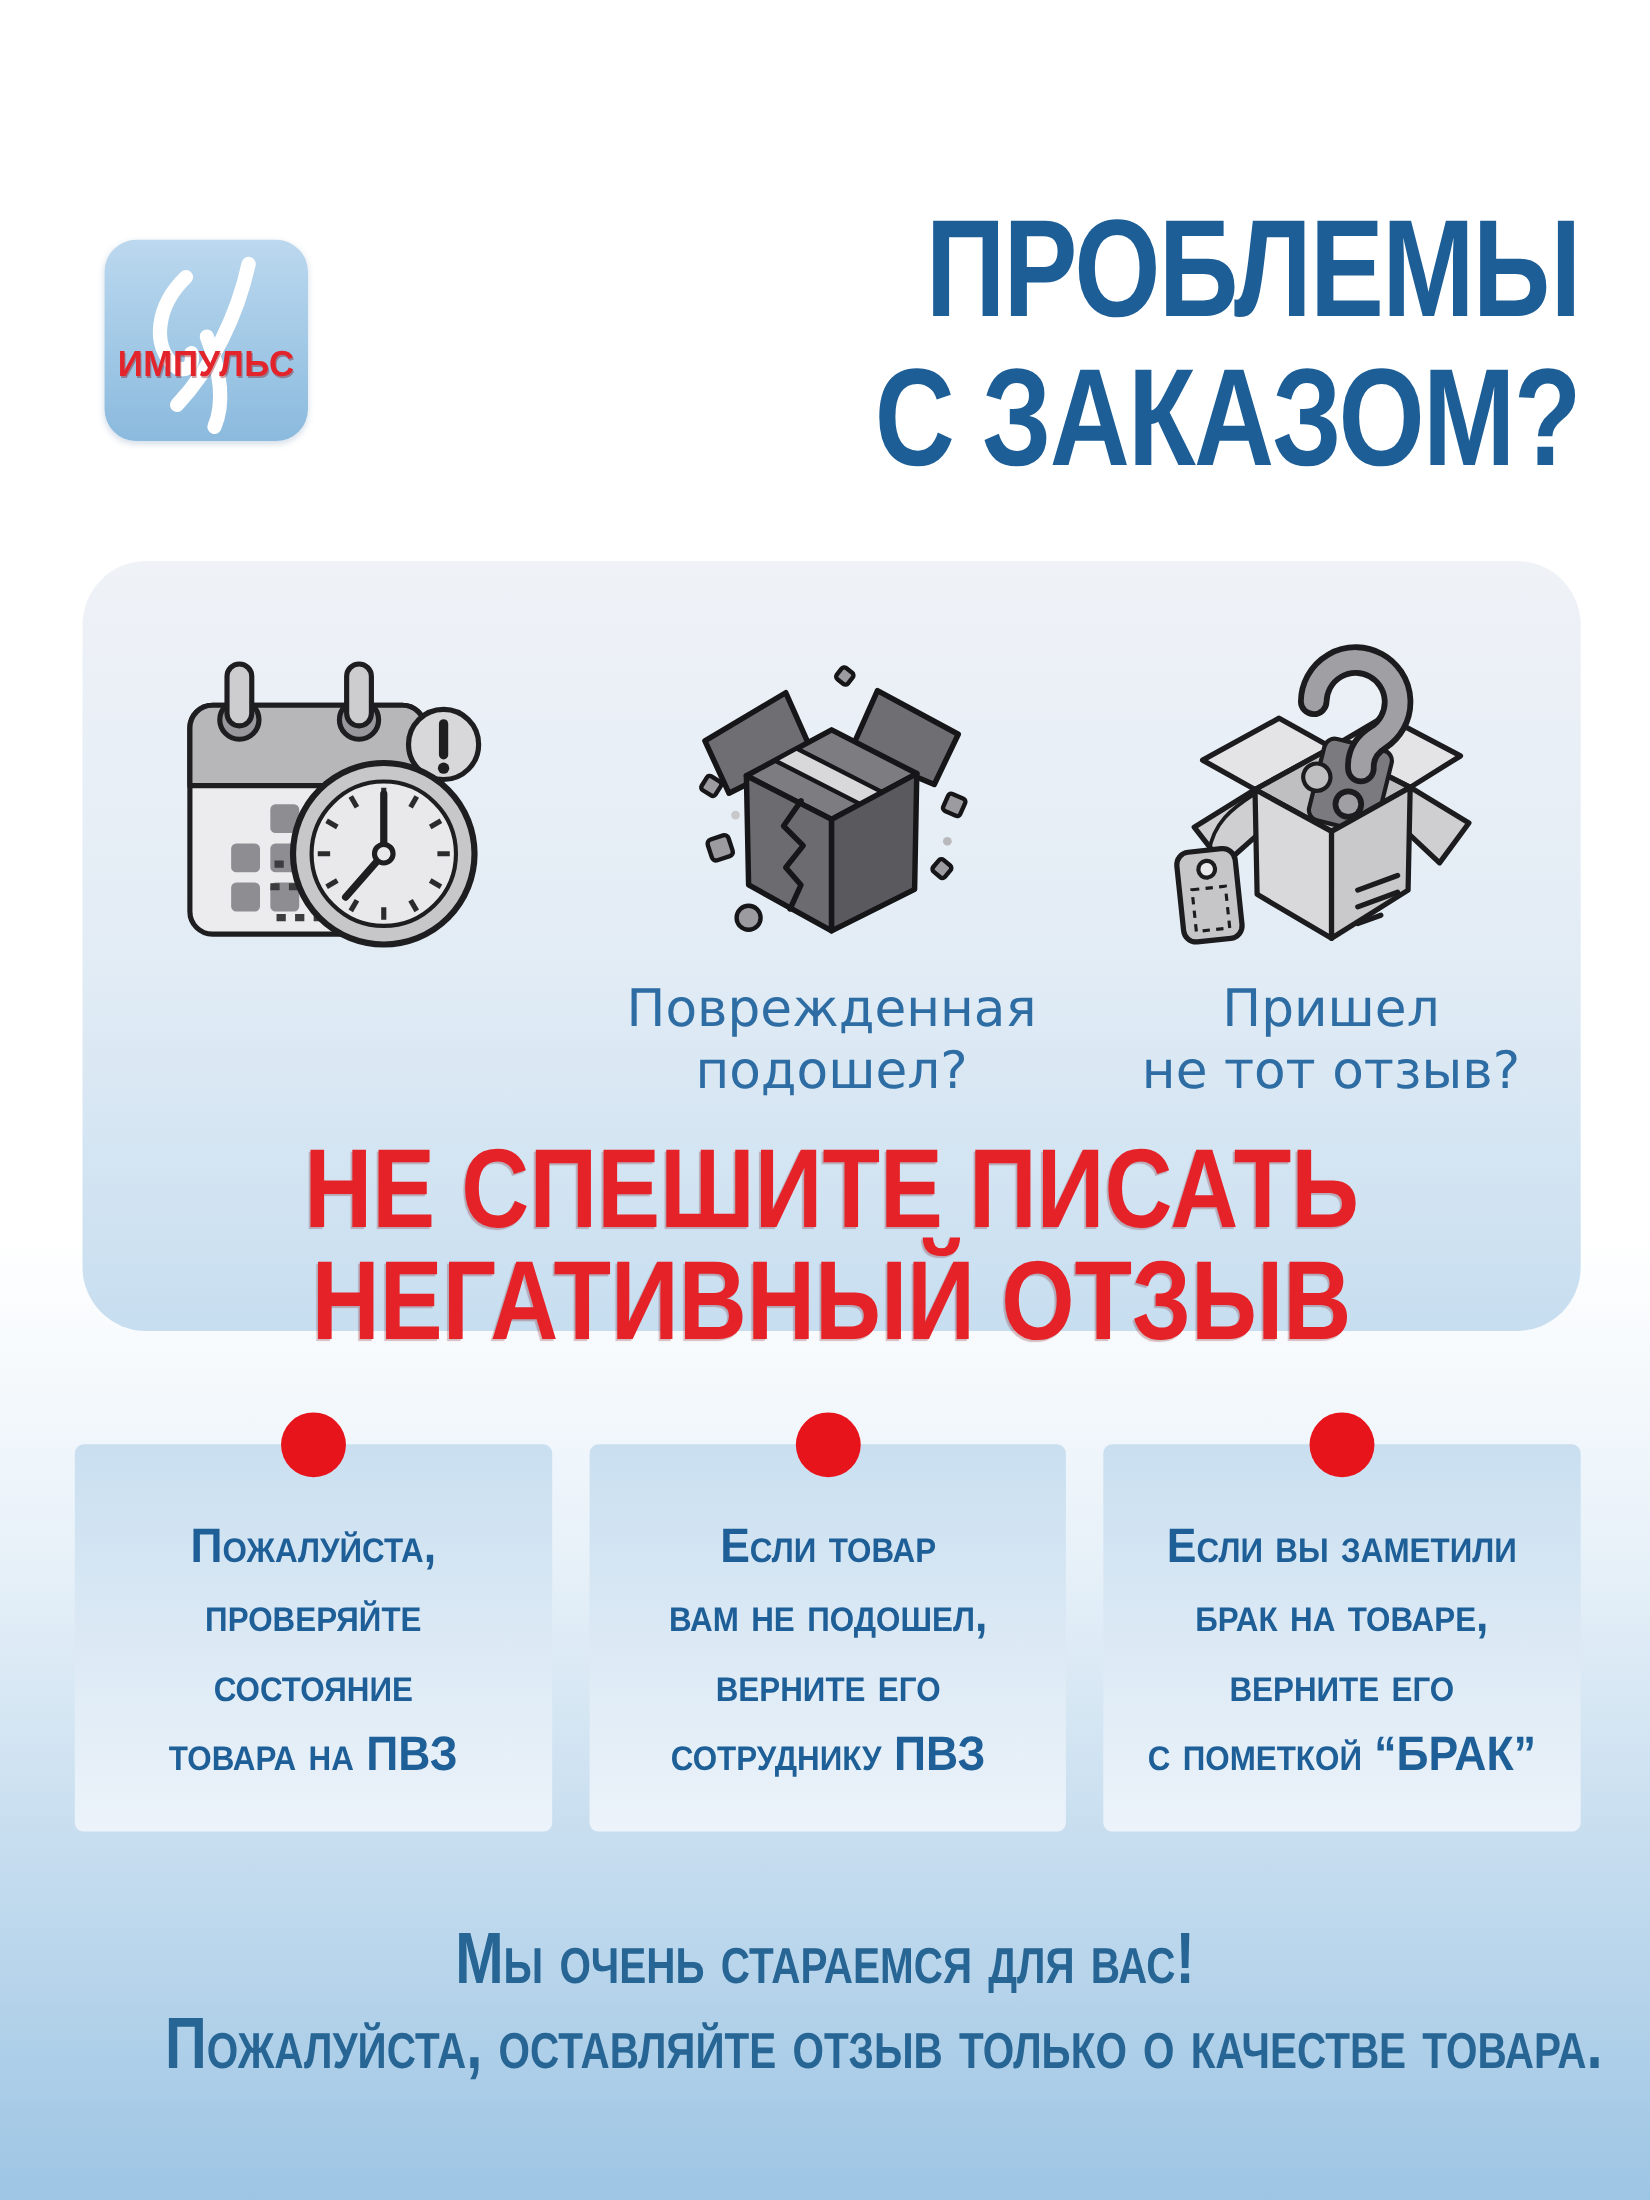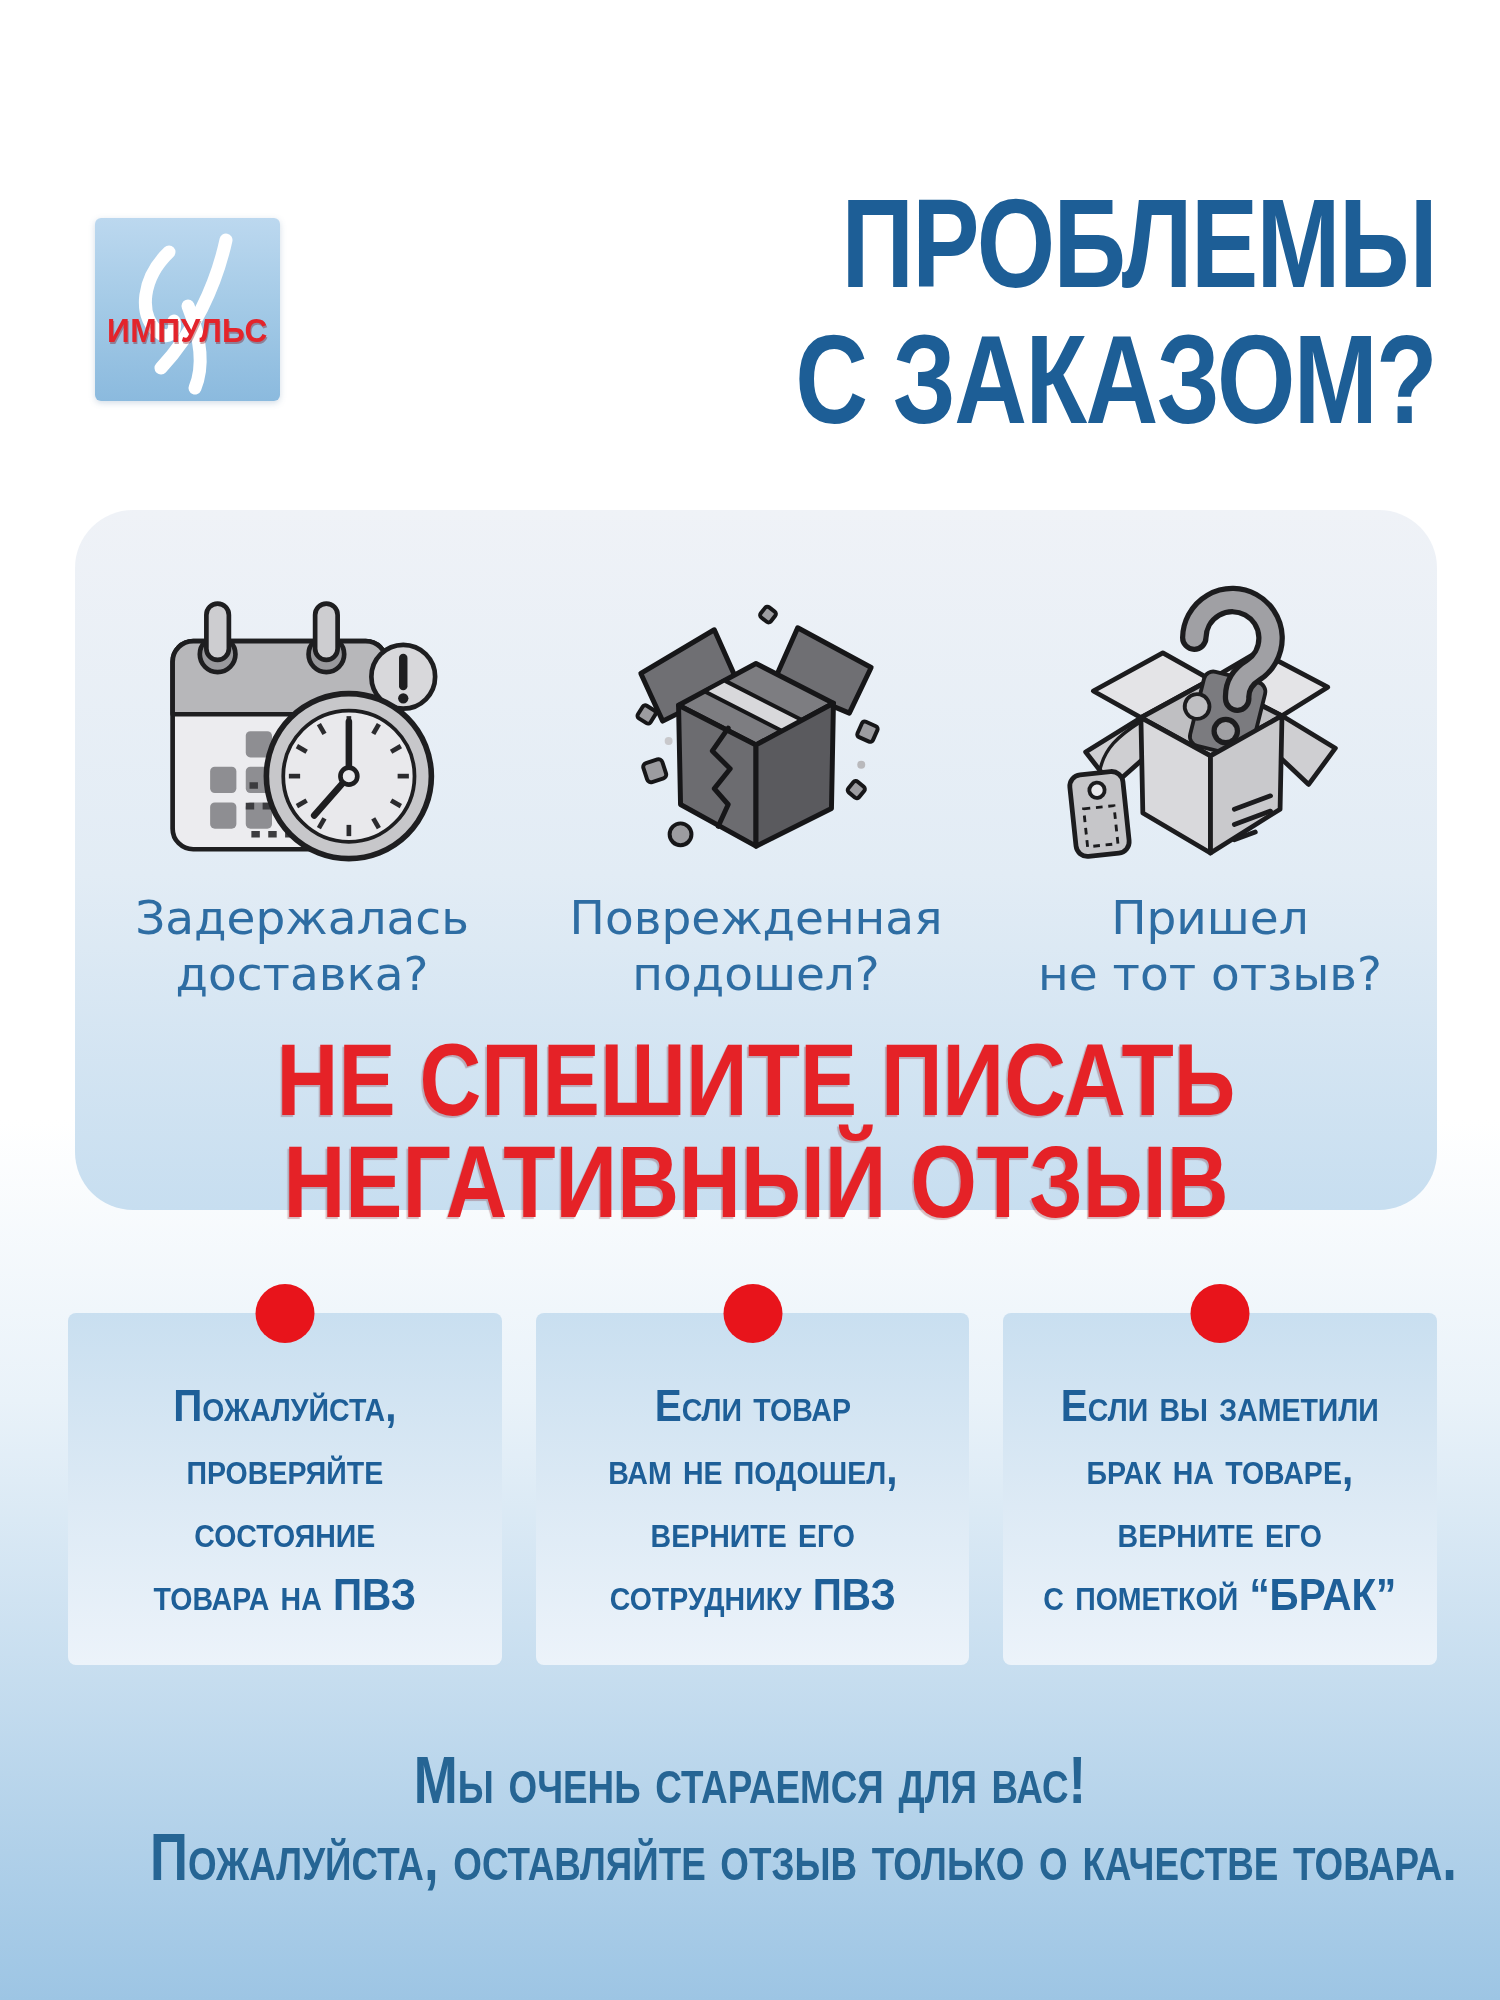--- a/index.html
+++ b/index.html
@@ -19,21 +19,21 @@
     overflow:hidden;
   }
   .page{
     position:relative;width:1500px;height:2000px;
     background:linear-gradient(180deg,#ffffff 0%,#ffffff 56%,#e9f2f9 70%,#c6ddef 84%,#9dc5e4 100%);
   }
 
   
   .logo{
     position:absolute;left:95px;top:218px;width:185px;height:183px;
-    border-radius:6px;
+    border-radius:29px;
     background:linear-gradient(180deg,#bcd8ef 0%,#a5cbe7 45%,#8bbade 100%);
     box-shadow:0 2px 6px rgba(80,120,160,.25);
   }
   .logo svg{position:absolute;left:0;top:0;}
   .logo .brand{
     position:absolute;left:0;right:0;top:94px;
     text-align:center;
     font-weight:bold;font-size:33px;letter-spacing:.5px;
     color:var(--brand-red);
     text-shadow:1px 2px 0 rgba(120,0,10,.35);
@@ -174,24 +174,20 @@
               <line x1="210" y1="132" x2="210" y2="144" transform="rotate(300 210 196)"></line>
               <line x1="210" y1="132" x2="210" y2="144" transform="rotate(330 210 196)"></line>
             </g>
             <g stroke="#1e1e20" stroke-linecap="round">
               <line x1="210" y1="196" x2="210" y2="138" stroke-width="7"></line>
               <line x1="210" y1="196" x2="173" y2="238" stroke-width="7"></line>
             </g>
             <circle cx="210" cy="196" r="9" fill="#e9e9ec" stroke="#1e1e20" stroke-width="5"></circle>
           </svg>
         </div>
-        <div class="caption">
-          <div>Задержалась</div>
-          <div>доставка?</div>
-        </div>
       </div>
 
       <div class="icon-col">
         <div class="icon-holder">
           <svg viewBox="0 0 280 280" width="278" height="278">
             <g stroke="#161618" stroke-width="5" stroke-linejoin="round">
               <polygon points="24,78 98,34 122,88 46,126" fill="#6f6f73"></polygon>
               <polygon points="256,72 182,32 158,86 234,118" fill="#6f6f73"></polygon>
               <polygon points="62,110 140,68 218,108 140,150" fill="#7d7d81"></polygon>
               <polygon points="88,96 108,85 202,133 182,144" fill="#d8d8db" stroke-width="4"></polygon>

